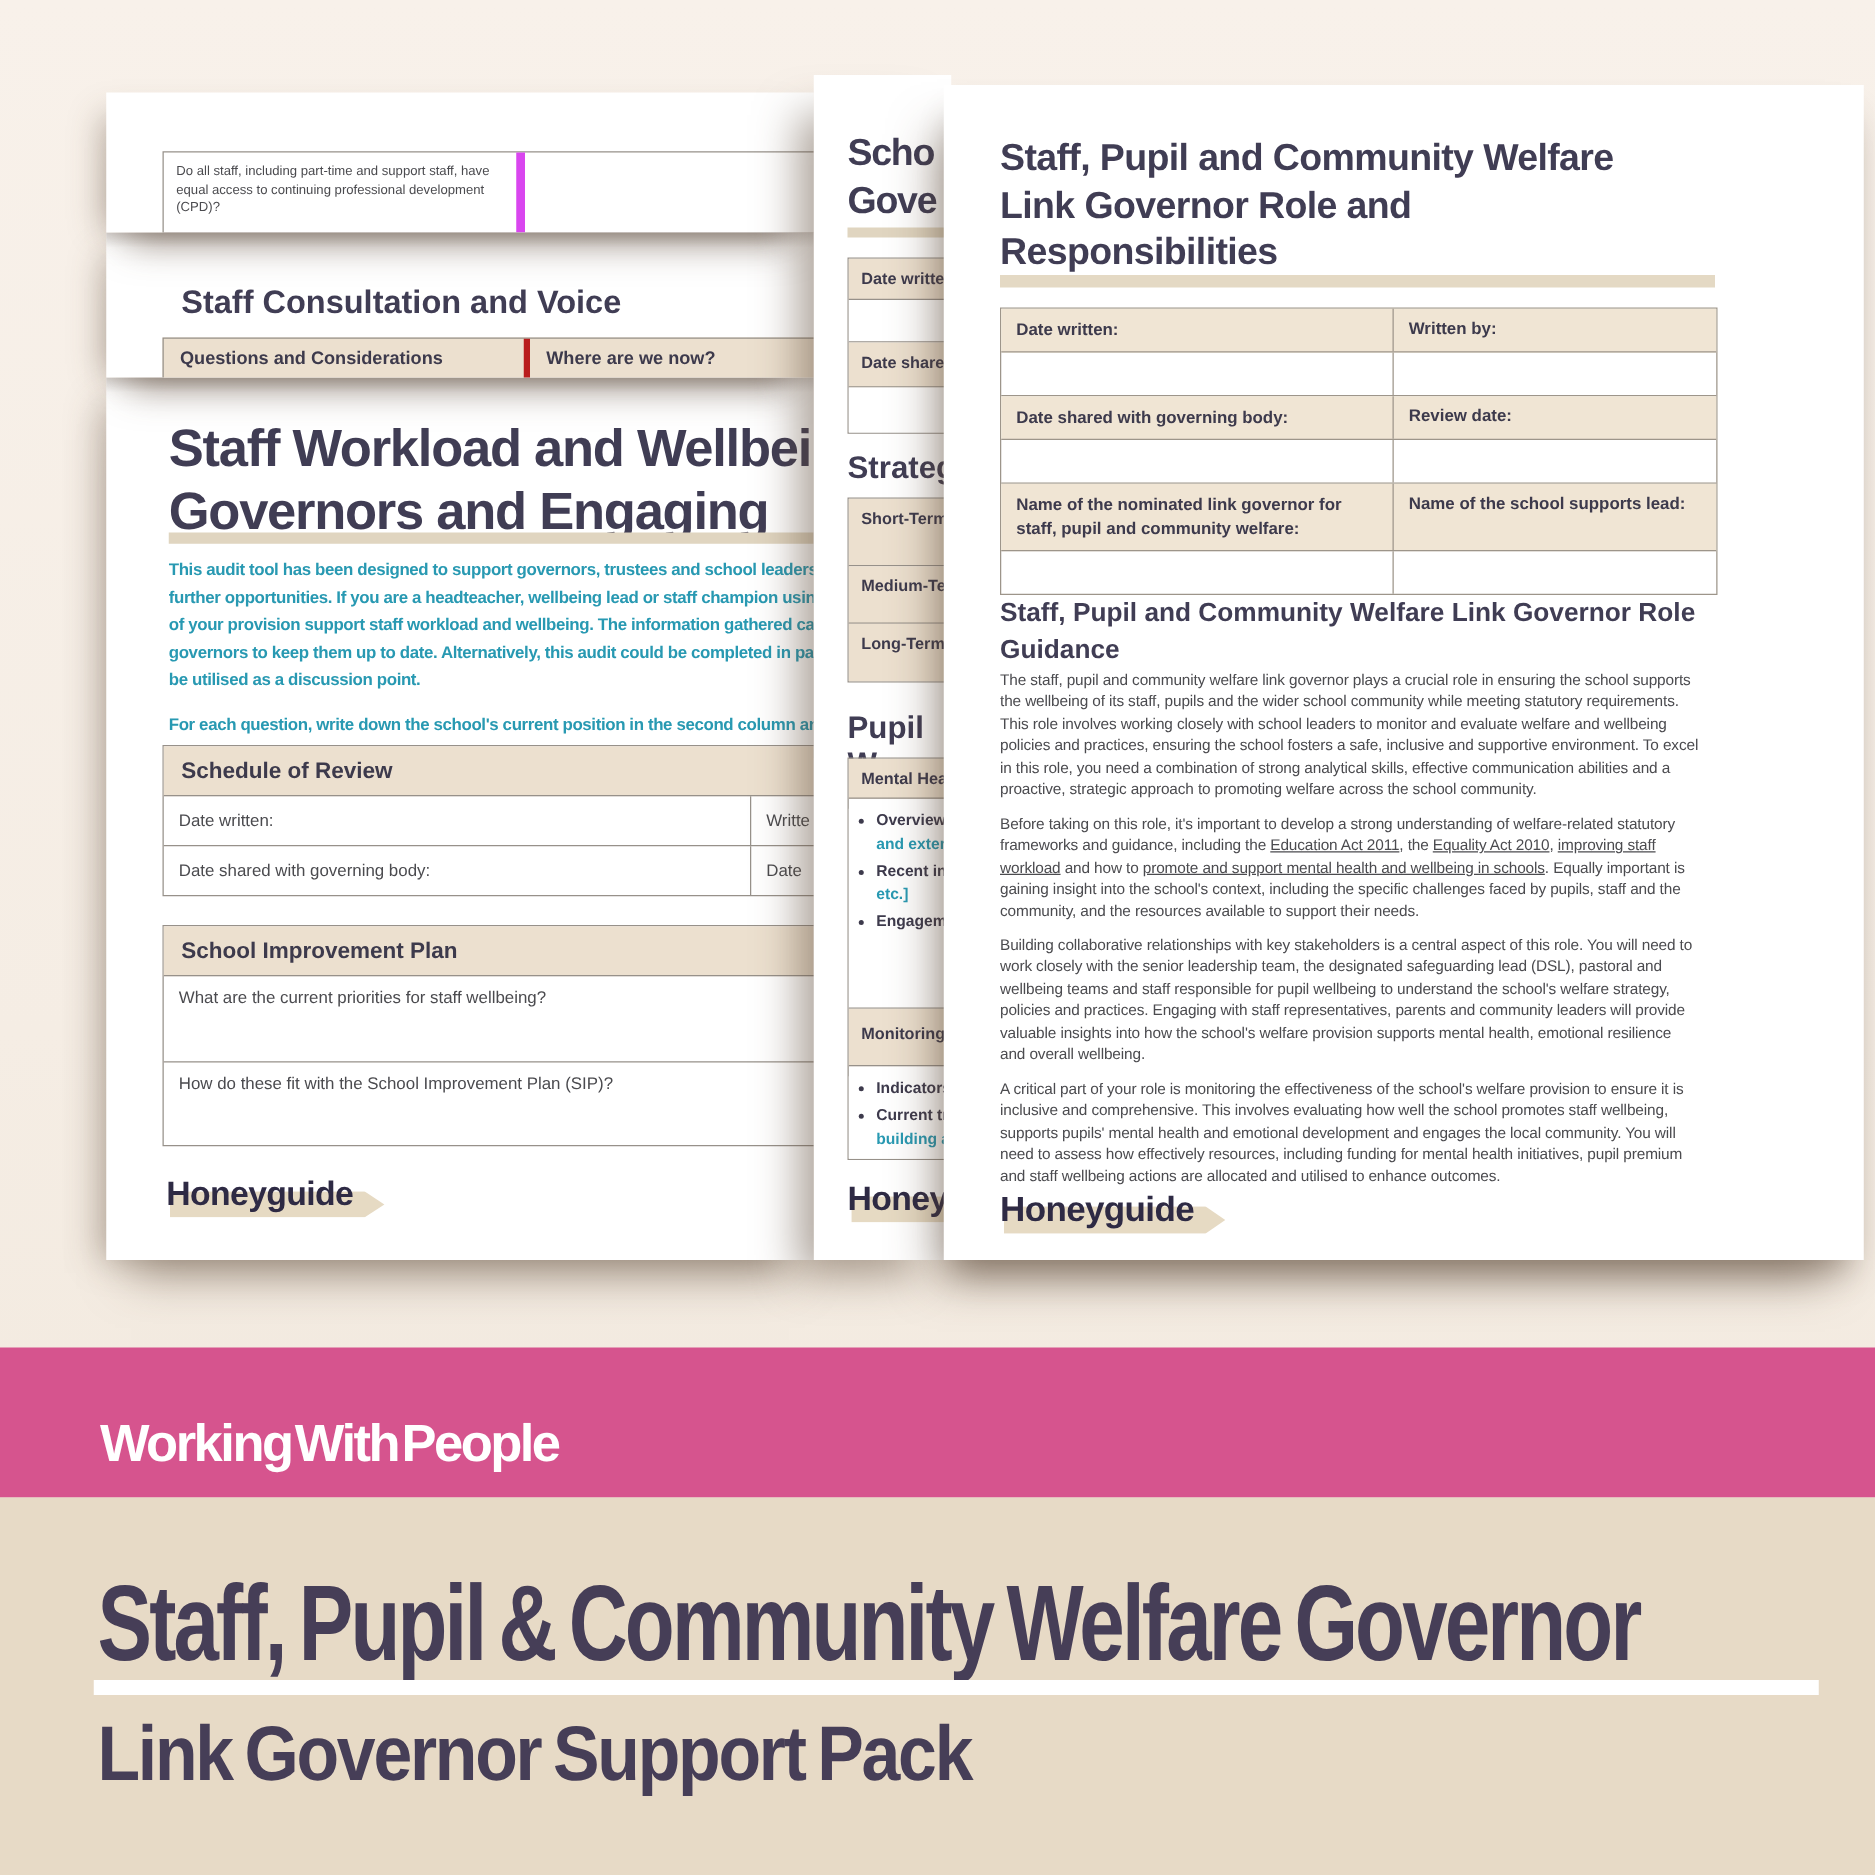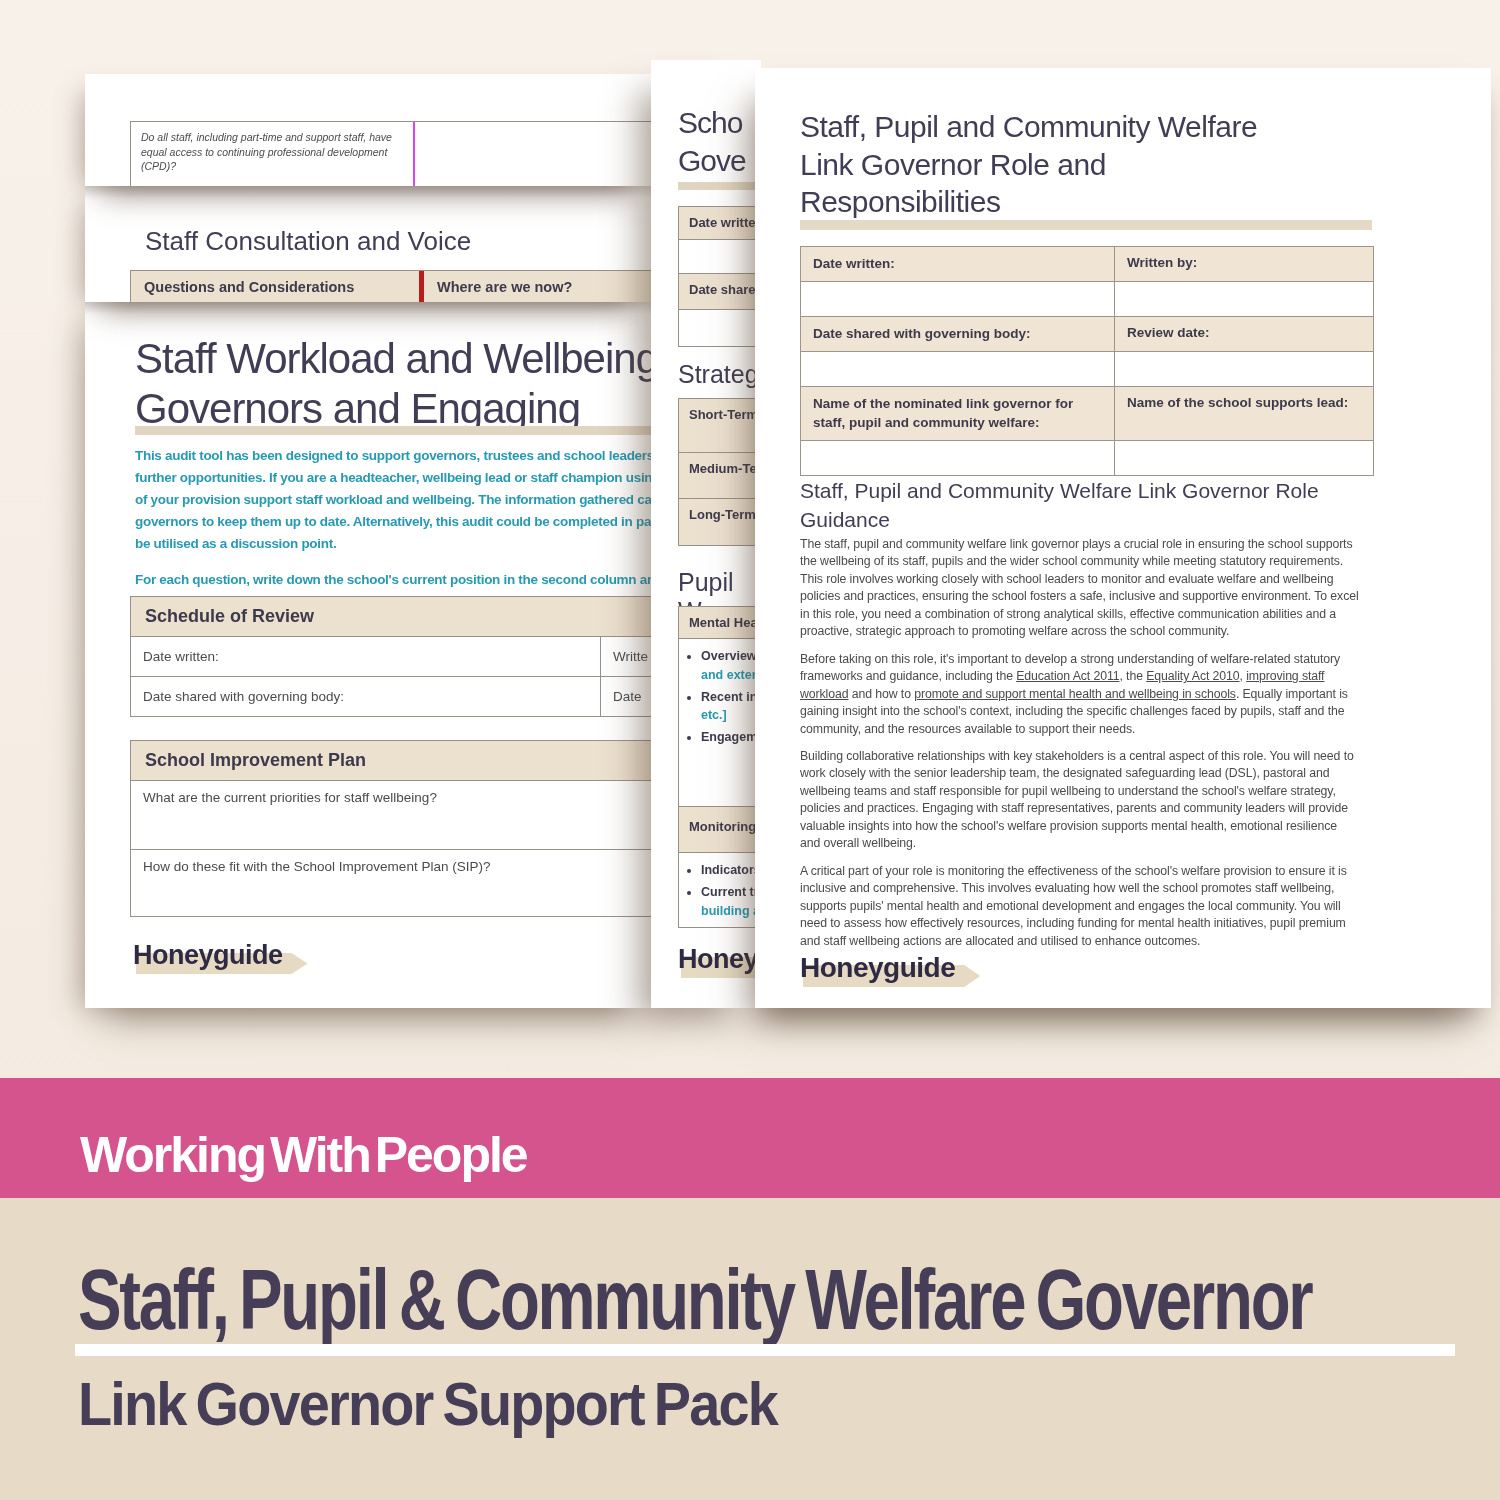--- a/index.html
+++ b/index.html
@@ -12,28 +12,28 @@
   .sheet-b{left:85px;top:186px;width:566px;height:116px;z-index:5;
     box-shadow:0 26px 30px -18px rgba(90,70,52,.55),-14px 8px 24px -10px rgba(90,70,52,.35);}
   .sheet-c{left:85px;top:302px;width:566px;height:706px;z-index:4;
     box-shadow:0 30px 36px -20px rgba(90,70,52,.5),-16px 10px 26px -10px rgba(90,70,52,.35);}
   .sheet-d{left:651px;top:60px;width:110px;height:948px;z-index:8;
     box-shadow:-22px 22px 34px -10px rgba(90,70,52,.5);}
   .sheet-e{left:755px;top:68px;width:736px;height:940px;z-index:9;
     box-shadow:-18px 26px 36px -12px rgba(85,65,48,.5),0 18px 26px -10px rgba(85,65,48,.45);}
   .sheet-b::before,.sheet-c::before{content:"";position:absolute;left:0;top:0;right:0;height:12px;
     background:linear-gradient(180deg,rgba(60,45,35,.16),rgba(60,45,35,0));}
-  h1,h2,h3{margin:0;font-weight:normal;color:#403d54;}
+  h1,h2,h3{margin:0;font-weight:bold;color:#403d54;}
   .doc-title{letter-spacing:-1px;line-height:1.2;white-space:nowrap;}
   .bar{position:absolute;background:#e0d5c0;}
   .teal{color:#2899b2;}
   
   .a-table{position:absolute;left:45px;top:47px;width:560px;height:64px;display:flex;
     border:1px solid #97918a;}
-  .a-q{width:262px;border-right:2px solid #d946ef;padding:8px 10px;font-size:10.5px;line-height:1.4;color:#4b4b4f;font-style:italic;}
+  .a-q{width:262px;border-right:7px solid #d946ef;padding:8px 10px;font-size:10.5px;line-height:1.4;color:#4b4b4f;}
   
   .b-h{position:absolute;left:60px;top:40px;font-size:26px;}
   .b-row{position:absolute;left:45px;top:84px;width:560px;height:40px;display:flex;
     background:#ece0cf;border:1px solid #97918a;font-size:14.5px;font-weight:bold;color:#3d3a4c;}
   .b-row .bc1{width:262px;border-right:5px solid #b91c1c;padding:8px 13px;}
   .b-row .bc2{padding:8px 13px;}
   
   .c-title{position:absolute;left:50px;top:32px;font-size:42px;}
   .c-bar{left:50px;top:124px;width:516px;height:9px;}
   .c-intro{position:absolute;left:50px;top:143px;width:516px;font-size:13.5px;font-weight:bold;
@@ -81,21 +81,21 @@
   .e-tbl .ec2{flex:1;padding:8px 12px;}
   .e-tbl .empty{min-height:18px;}
   .e-gh{position:absolute;left:45px;top:408px;width:575px;font-size:21px;line-height:1.4;}
   .e-paras{position:absolute;left:45px;top:468px;width:575px;font-size:12.3px;line-height:1.42;
     color:#4b4b4f;letter-spacing:-0.1px;}
   .e-paras p{margin:0 16px 10px 0;}
   .e-paras .u{text-decoration:underline;}
   
   .band-pink{position:absolute;left:0;top:1078px;width:1500px;height:120px;background:#d6548e;
     display:flex;align-items:center;z-index:10;}
-  .band-pink .t{margin-left:80px;color:#ffffff;font-size:50px;font-weight:bold;
+  .band-pink .t{margin-left:80px;color:#ffffff;font-size:42px;font-weight:bold;
     letter-spacing:-2px;word-spacing:-7px;margin-top:33px;}
   .band-bottom{position:absolute;left:0;top:1198px;width:1500px;height:302px;background:#e7dac6;z-index:10;}
   .big-title{position:absolute;left:78px;top:52px;font-size:86px;font-weight:bold;color:#463e57;
     letter-spacing:-3px;word-spacing:-6px;white-space:nowrap;transform:scaleX(.76);transform-origin:left top;}
   .white-bar{position:absolute;left:75px;top:146px;width:1380px;height:12px;background:#ffffff;}
   .subtitle{position:absolute;left:78px;top:170px;font-size:62px;font-weight:bold;color:#463e57;
     letter-spacing:-2px;word-spacing:-4px;white-space:nowrap;transform:scaleX(.9);transform-origin:left top;}
 </style>
 </head>
 <body>

